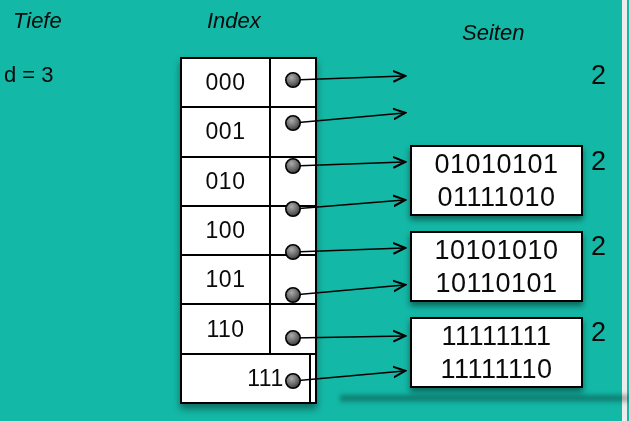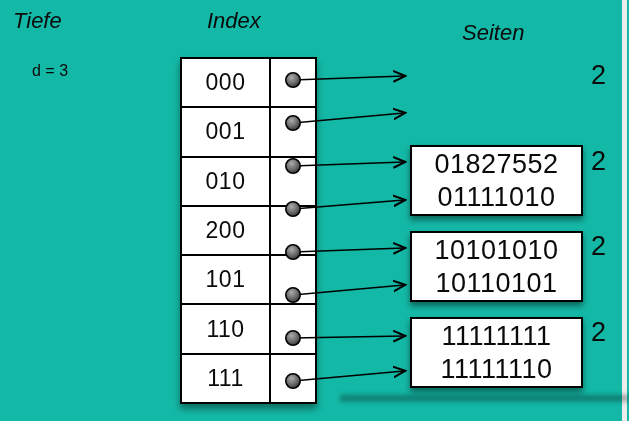--- a/index.html
+++ b/index.html
@@ -3,30 +3,30 @@
 <meta charset="utf-8">
 <style>
   html,body{margin:0;padding:0;}
   body{font-family:"Liberation Sans",sans-serif;background:#fff;}
   #canvas{position:relative;width:629px;height:421px;background:#14b8a6;overflow:hidden;}
 
   .heading{position:absolute;font-size:22px;font-style:italic;color:#0a0a0a;white-space:nowrap;}
   #tiefe-label{left:13px;top:8px;}
   #index-label{left:207px;top:8px;}
   #seiten-label{left:462px;top:20px;}
-  #depth-label{position:absolute;left:32px;top:62px;font-size:16px;color:#0a0a0a;white-space:nowrap;}
+  #depth-label{position:absolute;left:4px;top:62px;font-size:22px;color:#0a0a0a;white-space:nowrap;}
 
   #index-table{
     position:absolute;left:180px;top:57px;width:137px;height:347px;
     border:2px solid #000;background:#fff;box-sizing:border-box;
     display:flex;flex-direction:column;
     box-shadow:0 5px 7px rgba(0,0,0,0.40);
   }
   .index-row{flex:1;display:flex;border-bottom:2px solid #000;}
-  .index-row:last-child{border-bottom:none;}
+  .index-row:last-child{border-bottom:none;margin-left:40px;}
   .index-cell{
     width:89px;border-right:2px solid #000;box-sizing:border-box;
     display:flex;align-items:center;justify-content:center;
     font-size:23px;color:#0a0a0a;letter-spacing:0.5px;
   }
   .pointer-cell{flex:1;}
 
   .page-box{
     position:absolute;left:410px;width:173px;height:71px;
     border:2.4px solid #000;background:#fff;box-sizing:border-box;
@@ -72,39 +72,39 @@
     </div>
     <div class="index-row">
       <div class="index-cell">001</div>
       <div class="pointer-cell"></div>
     </div>
     <div class="index-row">
       <div class="index-cell">010</div>
       <div class="pointer-cell"></div>
     </div>
     <div class="index-row">
-      <div class="index-cell">200</div>
+      <div class="index-cell">100</div>
       <div class="pointer-cell"></div>
     </div>
     <div class="index-row">
       <div class="index-cell">101</div>
       <div class="pointer-cell"></div>
     </div>
     <div class="index-row">
       <div class="index-cell">110</div>
       <div class="pointer-cell"></div>
     </div>
     <div class="index-row">
       <div class="index-cell">111</div>
       <div class="pointer-cell"></div>
     </div>
   </div>
 
   <div class="page-box" id="page-box-1">
-    <div class="page-value">01827552</div>
+    <div class="page-value">01010101</div>
     <div class="page-value">01111010</div>
   </div>
   <div class="page-box" id="page-box-2">
     <div class="page-value">10101010</div>
     <div class="page-value">10110101</div>
   </div>
   <div class="page-box" id="page-box-3">
     <div class="page-value">11111111</div>
     <div class="page-value">11111110</div>
   </div>

